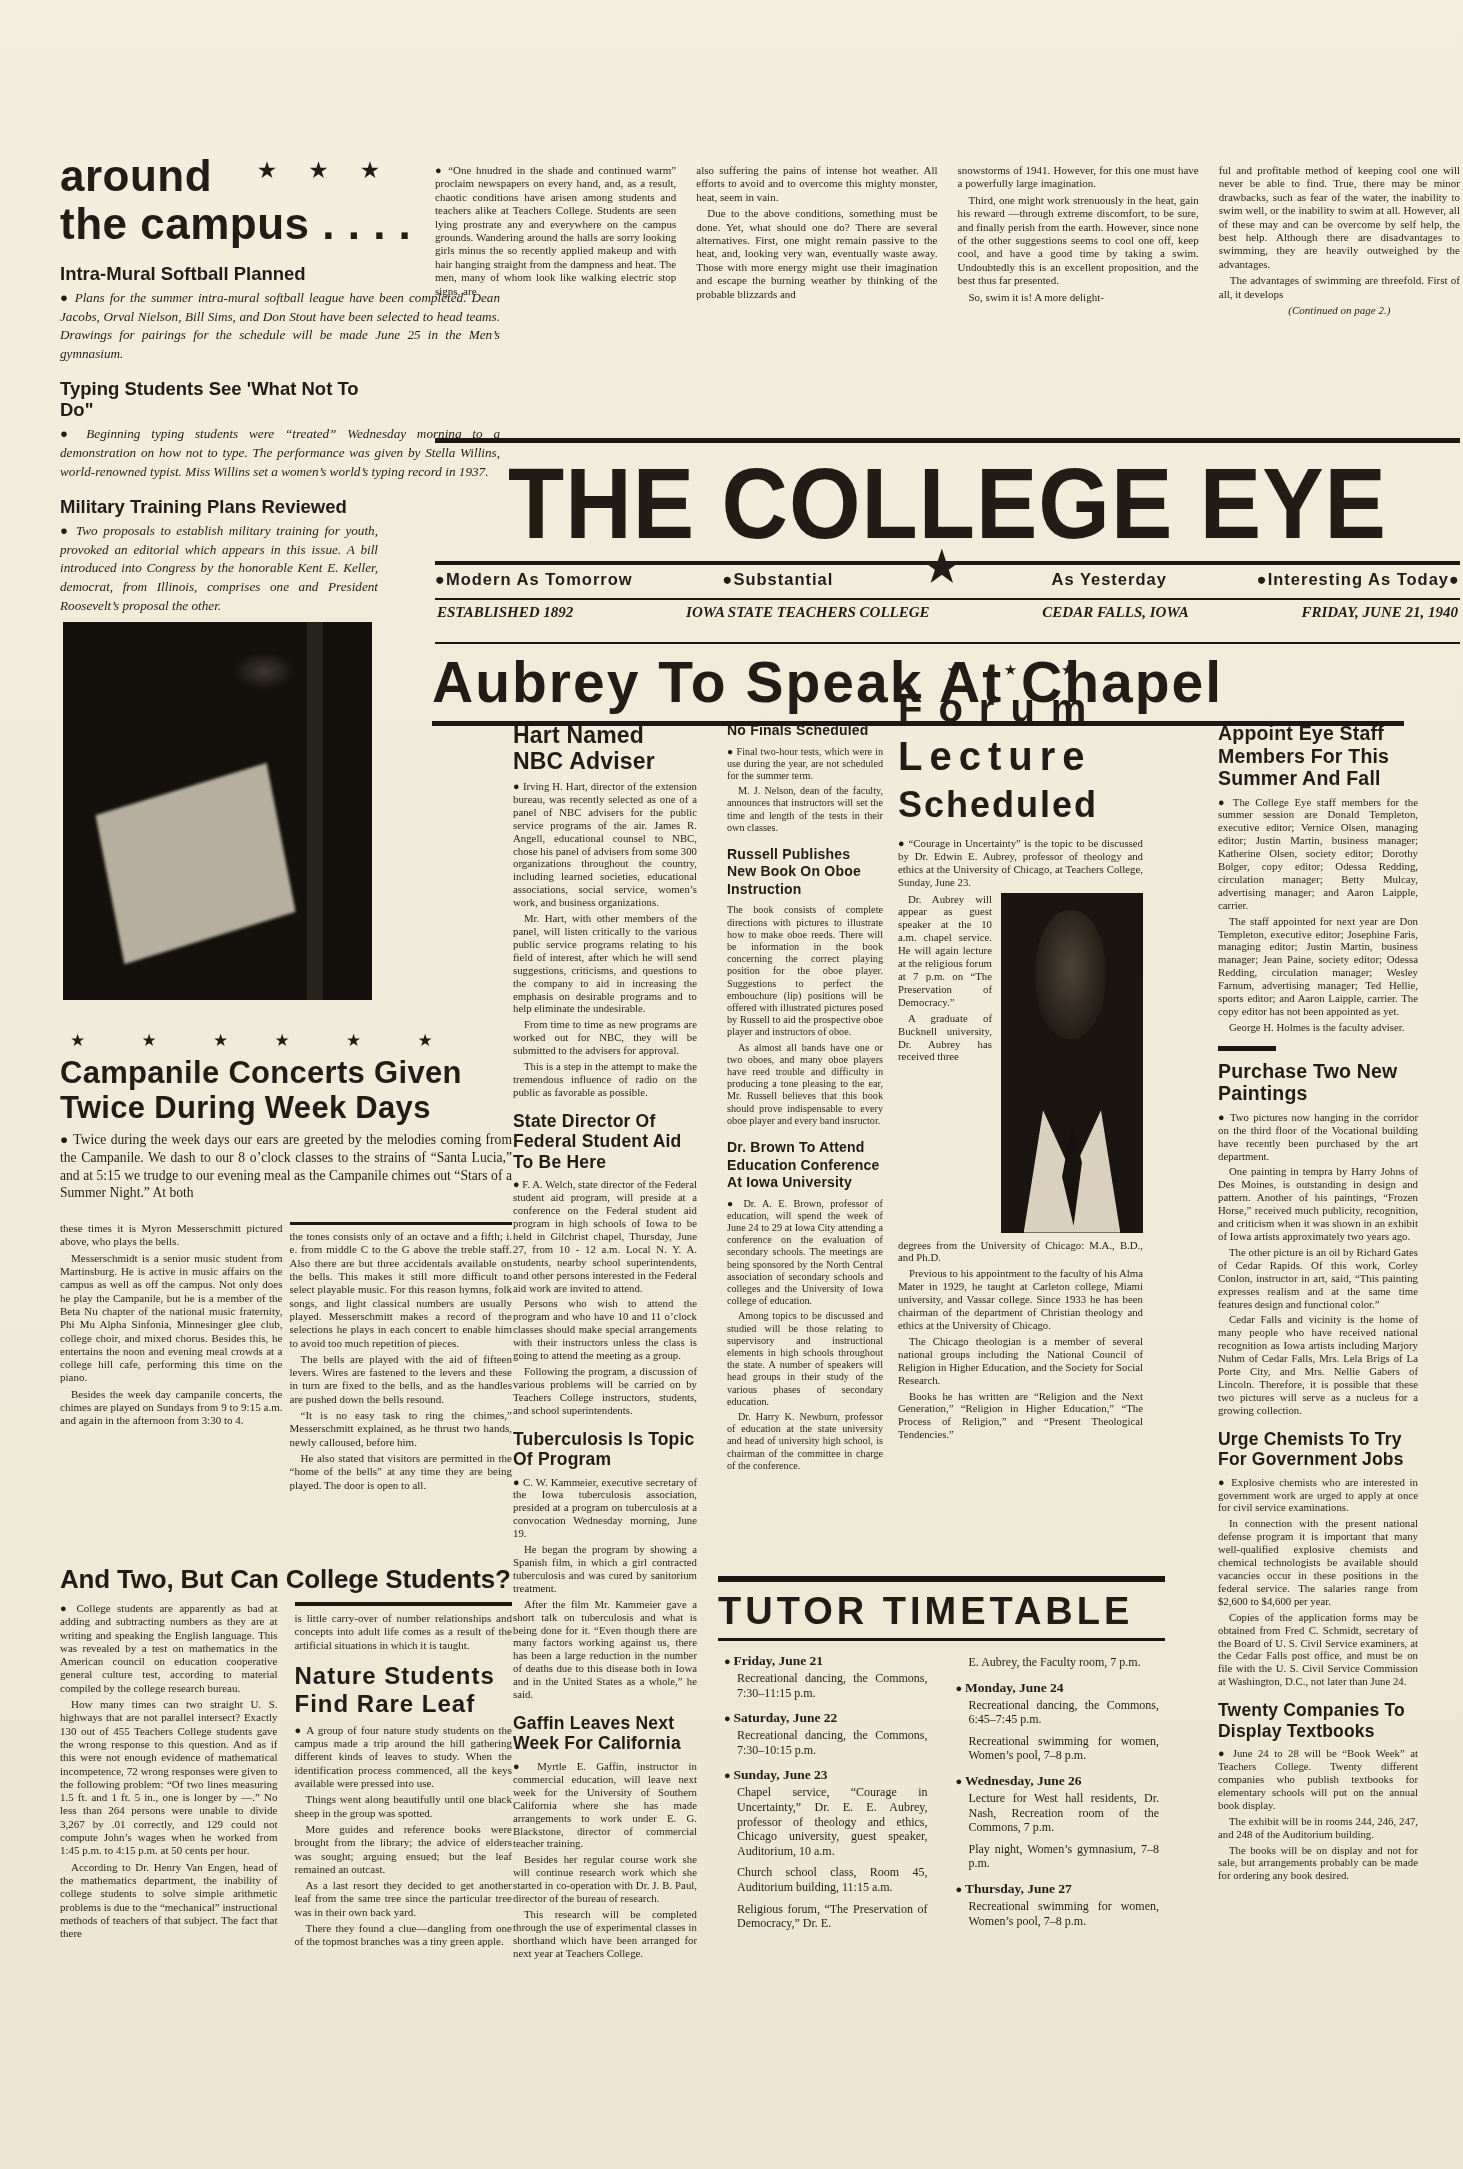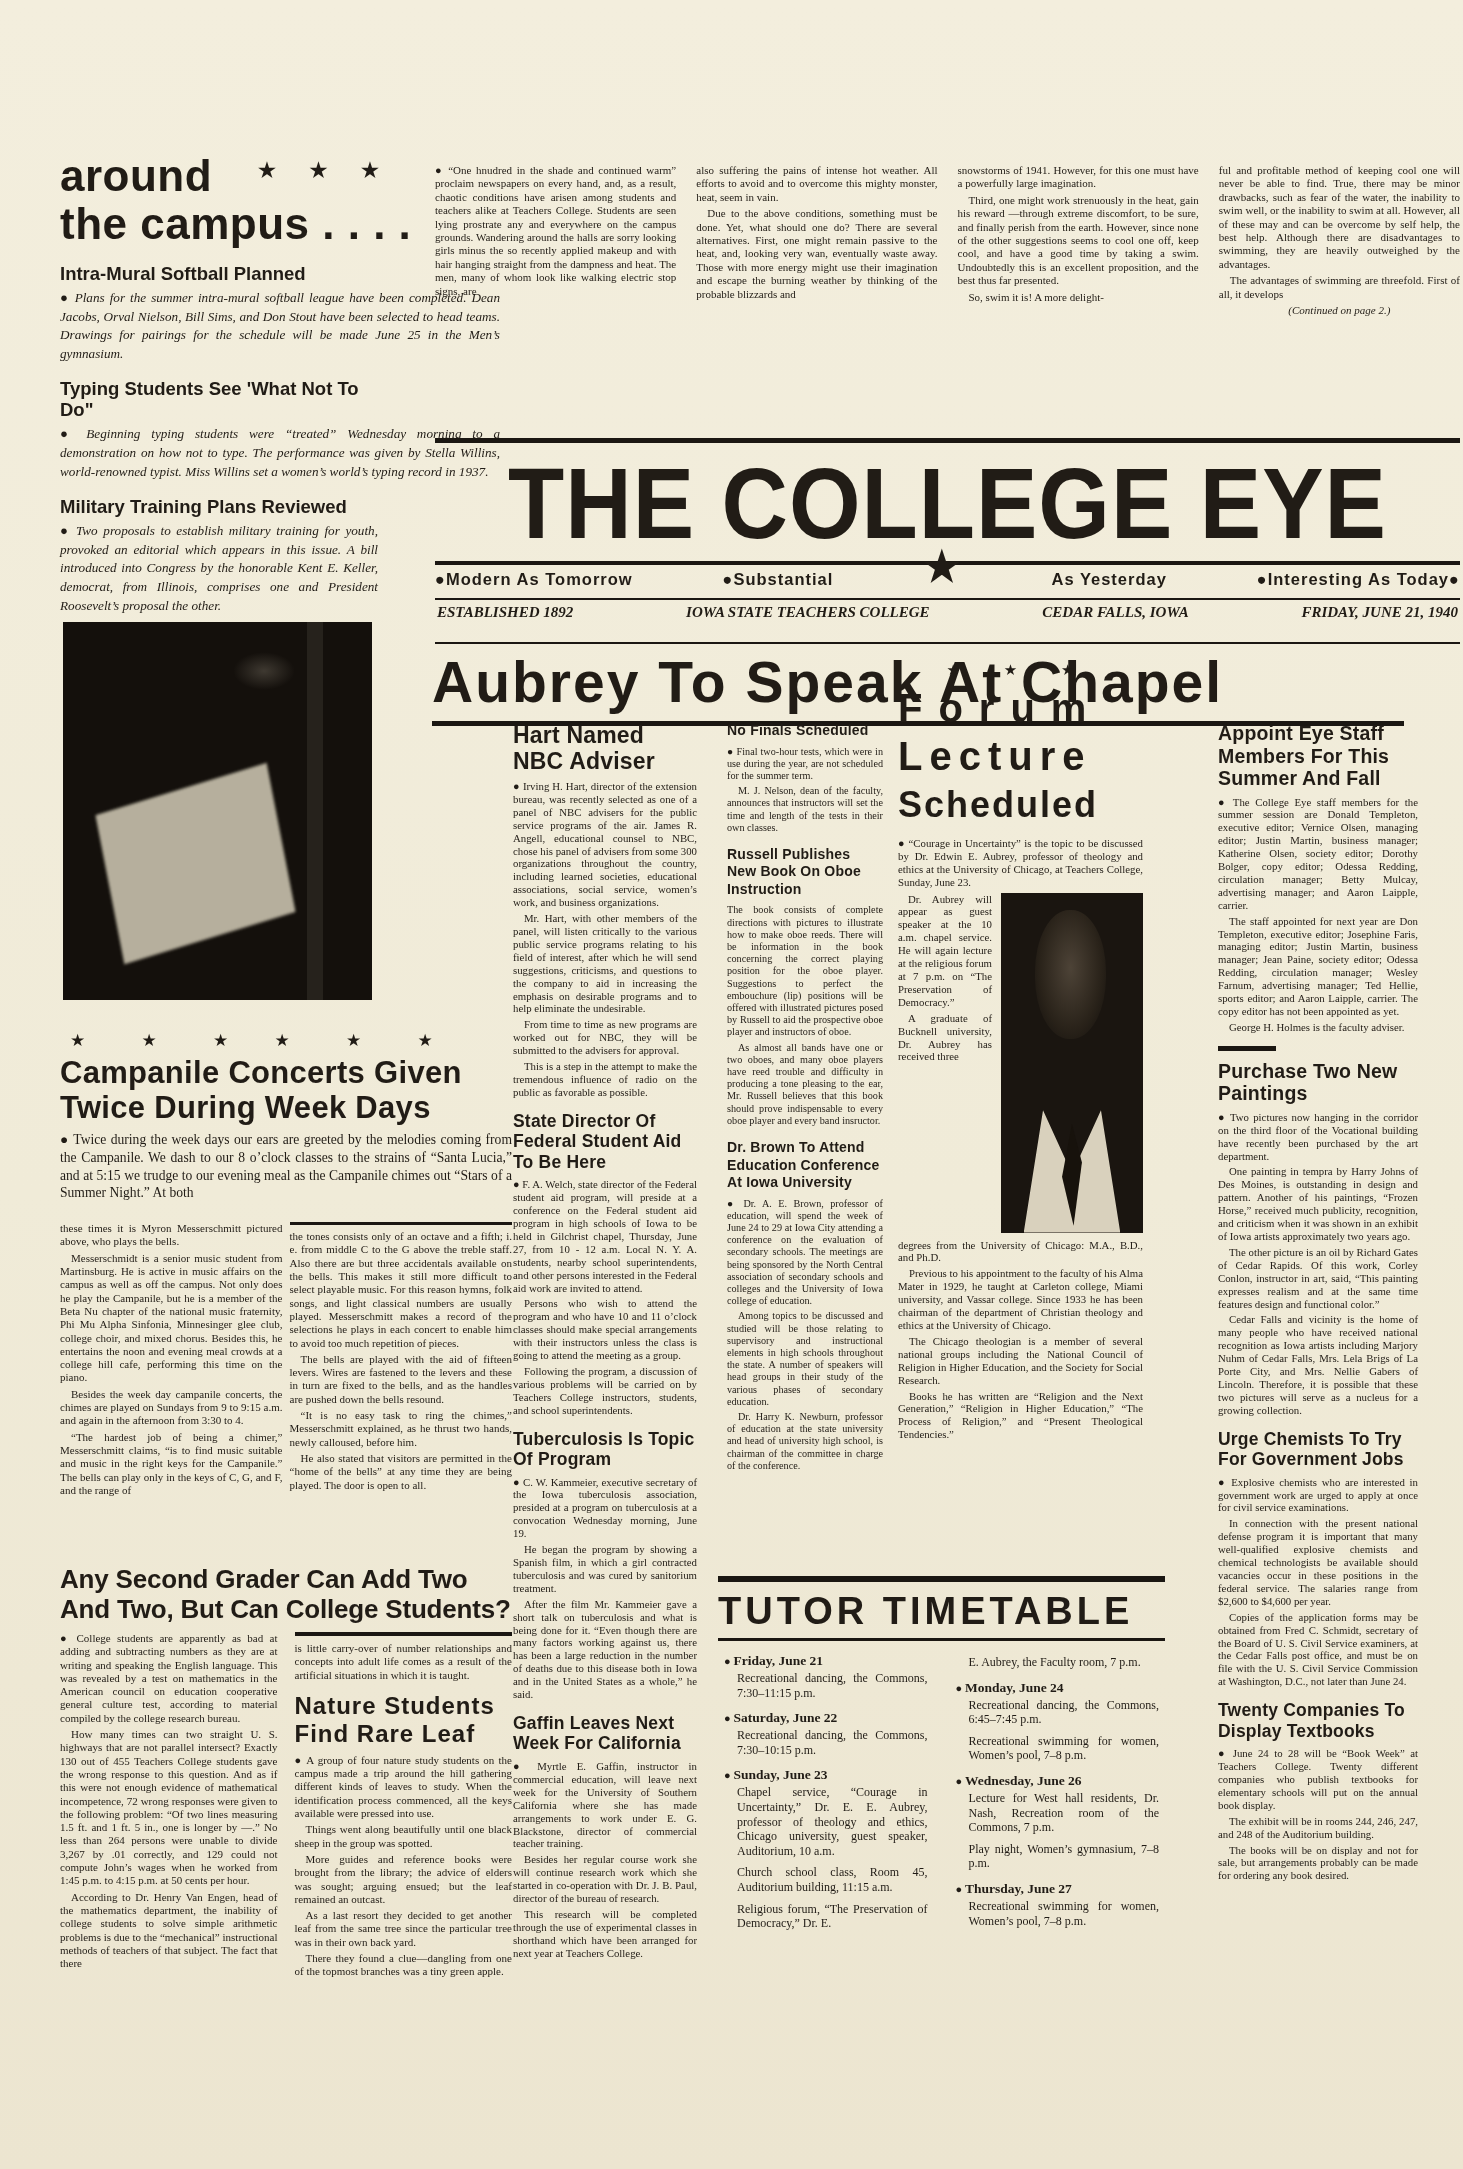--- a/index.html
+++ b/index.html
@@ -297,33 +297,31 @@
       <span>★ ★ ★</span>
     </div>
     <div class="camp-head">Campanile Concerts Given</div>
     <div class="camp-head">Twice During Week Days</div>
     <div class="camp-lead">● Twice during the week days our ears are greeted by the melodies coming from the Campanile. We dash to our 8 o’clock classes to the strains of “Santa Lucia,” and at 5:15 we trudge to our evening meal as the Campanile chimes out “Stars of a Summer Night.” At both</div>
     <div class="camp-cols">
       <div class="paras">
           <p>these times it is Myron Messerschmitt pictured above, who plays the bells.</p>
           <p>Messerschmidt is a senior music student from Martinsburg. He is active in music affairs on the campus as well as off the campus. Not only does he play the Campanile, but he is a member of the Beta Nu chapter of the national music fraternity, Phi Mu Alpha Sinfonia, Minnesinger glee club, college choir, and mixed chorus. Besides this, he entertains the noon and evening meal crowds at a college hill cafe, performing this time on the piano.</p>
           <p>Besides the week day campanile concerts, the chimes are played on Sundays from 9 to 9:15 a.m. and again in the afternoon from 3:30 to 4.</p>
-          <p>“The hardest job of being a chimer,” Messerschmitt claims, “is to find music suitable and music in the right keys for the Campanile.” The bells can play only in the keys of C, G, and F, and the range of</p>
         </div>
       <div class="paras c-right">
           <p>the tones consists only of an octave and a fifth; i. e. from middle C to the G above the treble staff. Also there are but three accidentals available on the bells. This makes it still more difficult to select playable music. For this reason hymns, folk songs, and light classical numbers are usually played. Messerschmitt makes a record of the selections he plays in each concert to enable him to avoid too much repetition of pieces.</p>
           <p>The bells are played with the aid of fifteen levers. Wires are fastened to the levers and these in turn are fixed to the bells, and as the handles are pushed down the bells resound.</p>
           <p>“It is no easy task to ring the chimes,” Messerschmitt explained, as he thrust two hands, newly calloused, before him.</p>
           <p>He also stated that visitors are permitted in the “home of the bells” at any time they are being played. The door is open to all.</p>
         </div>
     </div>
   </div>
 
   <div class="abs grader">
-    <div class="grader-head">Any Second Grader Can Add Two</div>
     <div class="grader-head">And Two, But Can College Students?</div>
     <div class="grader-cols">
       <div class="paras">
           <p>● College students are apparently as bad at adding and subtracting numbers as they are at writing and speaking the English language. This was revealed by a test on mathematics in the American council on education cooperative general culture test, according to material compiled by the college research bureau.</p>
           <p>How many times can two straight U. S. highways that are not parallel intersect? Exactly 130 out of 455 Teachers College students gave the wrong response to this question. And as if this were not enough evidence of mathematical incompetence, 72 wrong responses were given to the following problem: “Of two lines measuring 1.5 ft. and 1 ft. 5 in., one is longer by —.” No less than 264 persons were unable to divide 3,267 by .01 correctly, and 129 could not compute John’s wages when he worked from 1:45 p.m. to 4:15 p.m. at 50 cents per hour.</p>
           <p>According to Dr. Henry Van Engen, head of the mathematics department, the inability of college students to solve simple arithmetic problems is due to the “mechanical” instructional methods of teachers of that subject. The fact that there</p>
         </div>
       <div class="g-right">
         <div class="paras">
             <p>is little carry-over of number relationships and concepts into adult life comes as a result of the artificial situations in which it is taught.</p>

